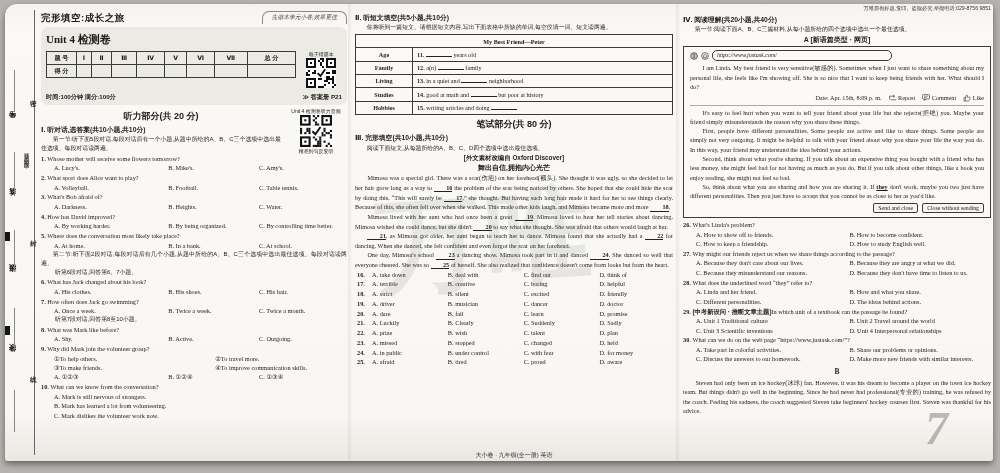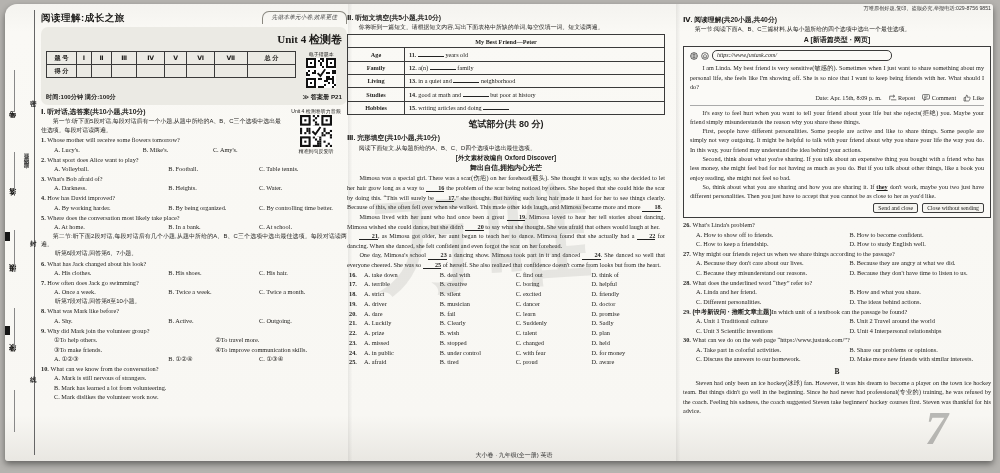--- a/index.html
+++ b/index.html
@@ -19,29 +19,29 @@
   .slabel{position:absolute;left:3px;writing-mode:vertical-rl;transform:rotate(180deg);
           font-size:7px;font-weight:bold;letter-spacing:1px;}
   .sline{position:absolute;left:9px;width:0;border-left:.6px solid #888;height:42px;}
   .swarn{position:absolute;left:17px;top:158px;writing-mode:vertical-rl;transform:rotate(180deg);
          font-size:5.6px;letter-spacing:1.5px;color:#333;}
   .schar{position:absolute;left:25px;font-size:6.5px;font-weight:bold;color:#222;}
 
   
   .col{position:absolute;font-size:6.3px;line-height:1.5;}
   #col1{left:36px;top:7px;width:306px;}
-  #col2{left:342px;top:9px;width:318px;}
+  #col2{left:350px;top:9px;width:318px;}
   #col3{left:678px;top:1px;width:308px;}
 
   
   .theme{font-size:9.5px;font-weight:bold;letter-spacing:.5px;}
   .corner{position:absolute;right:0;top:0;border:.8px solid #8a8880;border-bottom:none;
           border-radius:7px 7px 0 0;padding:1px 9px 2px;font-style:italic;font-size:5.8px;color:#444;}
   .panel{background:#ebeae4;border-radius:7px;margin-top:3px;padding:3px 5px 4px;position:relative;}
-  .extitle{text-align:right;font-size:11px;font-weight:bold;margin:1px 0 3px;}
+  .extitle{text-align:left;font-size:11px;font-weight:bold;margin:1px 0 3px;}
   .scorewrap{display:flex;align-items:flex-start;}
   table.score{border-collapse:collapse;width:252px;}
   table.score td{border:.8px solid #3a3a3a;text-align:center;font-size:6.2px;height:12px;padding:0 1px;}
   table.score tr:first-child td{font-weight:bold;}
   table.score td:first-child{width:27px;font-weight:bold;}
   .qr1wrap{width:42px;margin-left:4px;text-align:center;font-size:5px;line-height:1.2;}
   .metarow{display:flex;justify-content:space-between;font-weight:bold;font-size:6.2px;margin-top:3px;}
 
   
   .audioqr{float:right;width:62px;text-align:center;font-size:5px;line-height:1.25;margin:3px 0 2px 4px;}
@@ -136,21 +136,21 @@
     <span class="schar" style="top:372px">线</span>
   </div>
 
   <div class="tick" style="top:228px"></div>
   <div class="tick" style="top:322px"></div>
   <div class="crease" style="left:343px"></div>
   <div class="crease" style="left:671px"></div>
 
   <div class="col" id="col1">
     <div style="position:relative;height:13px;">
-      <span class="theme cjk">阅读理解:成长之旅</span>
+      <span class="theme cjk">完形填空:成长之旅</span>
       <span class="corner cjk">先做本单元小卷,效果更佳</span>
     </div>
     <div class="panel">
       <div class="extitle">Unit 4 检测卷</div>
       <div class="scorewrap">
         <table class="score cjk">
             <tbody id="score-body">
               <tr>
                 <td>题 号</td>
                 <td>Ⅰ</td>
@@ -309,20 +309,21 @@
           <rect x="23.466666666666665" y="2.1333333333333333" width="6.4" height="6.4" fill="#fff"></rect>
           <rect x="25.6" y="4.266666666666667" width="2.1333333333333333" height="2.1333333333333333" fill="#111"></rect>
           <rect x="0" y="21.333333333333332" width="10.666666666666666" height="10.666666666666666" fill="#111"></rect>
           <rect x="2.1333333333333333" y="23.466666666666665" width="6.4" height="6.4" fill="#fff"></rect>
           <rect x="4.266666666666667" y="25.6" width="2.1333333333333333" height="2.1333333333333333" fill="#111"></rect>
           <rect x="10.666666666666666" y="10.666666666666666" width="10.666666666666666" height="10.666666666666666" fill="#fff"></rect>
           <path d="M12.373333333333333 16.21333333333333 L15.36 19.2 L20.48 11.946666666666665" fill="none" stroke="#111" stroke-width="1.92"></path>
         </svg>
       <div>精准到句反复听</div>
     </div>
+    <div class="secpart cjk">听力部分(共 20 分)</div>
     <div class="roman cjk">Ⅰ. 听对话,选答案(共10小题,共10分)</div>
     <div id="listening-flow">
         <div class="para indent cjk" style="font-size: 5.9px;">第一节:听下面5段对话,每段对话后有一个小题,从题中所给的A、B、C三个选项中选出最佳选项。每段对话读两遍。</div>
         <div class="q">
           <div class="qline"><span class="qn">1. </span><span>Whose mother will receive some flowers tomorrow?</span></div>
           <div class="optrow c3">
             <span class="opt">A. Lucy's.</span>
             <span class="opt">B. Mike's.</span>
             <span class="opt">C. Amy's.</span>
           </div>

